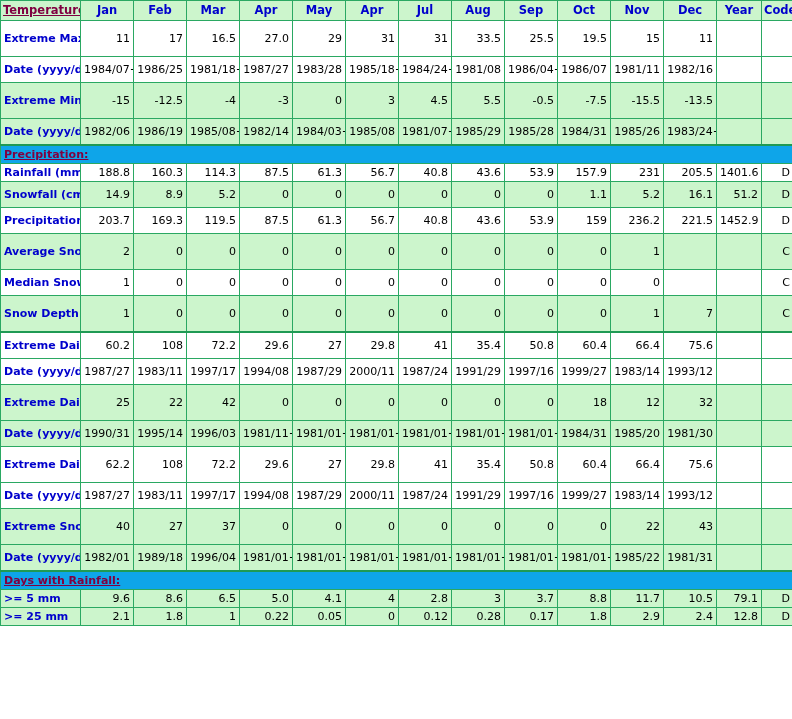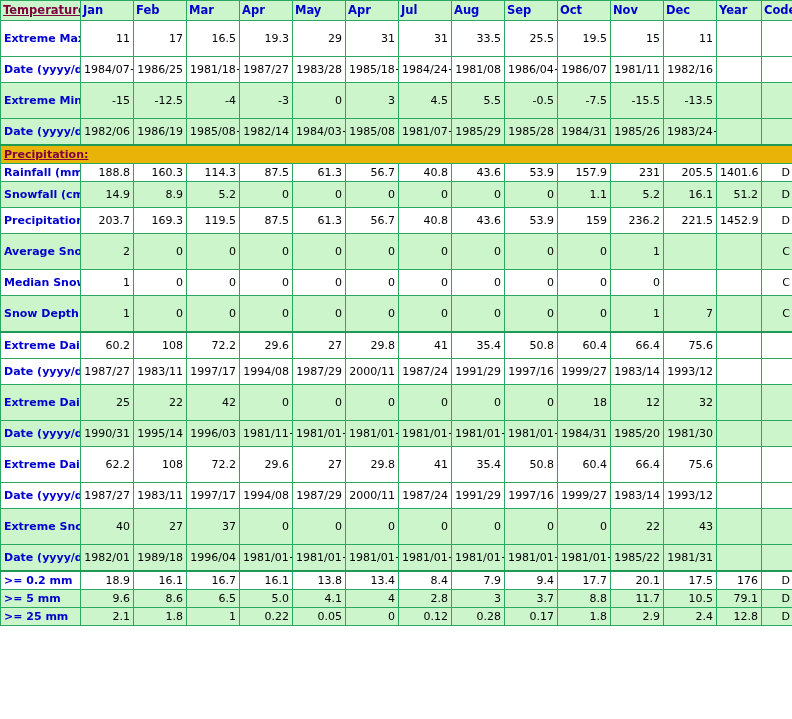--- a/index.html
+++ b/index.html
@@ -29,37 +29,37 @@
   }
   
   col.c-label  { width: 80px; }
   col.c-month  { width: 53px; }
   col.c-year   { width: 45px; }
   col.c-code   { width: 32px; }
 
   
   tr.header-row td {
     background: #ccf5cc;
-    text-align: left;
+    text-align: center;
     font-weight: bold;
     color: #0000cc;
     font-size: 11.5px;
     height: 17px;
     padding: 1px 2px;
   }
   tr.header-row td.section-title {
     text-align: left;
     color: #800040;
     text-decoration: underline;
     font-weight: bold;
   }
 
   
   tr.section-row td {
-    background: #eab308;
+    background: #0ea5e9;
     text-align: left;
     color: #800040;
     font-weight: bold;
     text-decoration: underline;
     height: 15px;
   }
 
   
   td.rowlabel {
     color: #0000cc;
@@ -129,21 +129,21 @@
         <td>Nov</td>
         <td>Dec</td>
         <td>Year</td>
         <td>Code</td>
       </tr>
       <tr class="bg-white h3">
         <td class="rowlabel">Extreme Maximum (°C)</td>
         <td class="data">11</td>
         <td class="data">17</td>
         <td class="data">16.5</td>
-        <td class="data">19.3</td>
+        <td class="data">27.0</td>
         <td class="data">29</td>
         <td class="data">31</td>
         <td class="data">31</td>
         <td class="data bold">33.5</td>
         <td class="data">25.5</td>
         <td class="data">19.5</td>
         <td class="data">15</td>
         <td class="data">11</td>
         <td class="data"></td>
         <td class="data"></td>
@@ -433,36 +433,22 @@
         <td class="data">1981/01+</td>
         <td class="data">1981/01+</td>
         <td class="data">1981/01+</td>
         <td class="data">1981/01+</td>
         <td class="data">1981/01+</td>
         <td class="data">1985/22</td>
         <td class="data bold">1981/31</td>
         <td class="data"></td>
         <td class="data"></td>
       </tr>
-      <tr class="bg-white h1">
-        <td class="rowlabel">&gt;= 0.2 mm</td>
-        <td class="data">18.9</td>
-        <td class="data">16.1</td>
-        <td class="data">16.7</td>
-        <td class="data">16.1</td>
-        <td class="data">13.8</td>
-        <td class="data">13.4</td>
-        <td class="data">8.4</td>
-        <td class="data">7.9</td>
-        <td class="data">9.4</td>
-        <td class="data">17.7</td>
-        <td class="data">20.1</td>
-        <td class="data">17.5</td>
-        <td class="data">176</td>
-        <td class="data">D</td>
+      <tr class="section-row">
+        <td colspan="15">Days with Rainfall:</td>
       </tr>
       <tr class="bg-green h1">
         <td class="rowlabel">&gt;= 5 mm</td>
         <td class="data">9.6</td>
         <td class="data">8.6</td>
         <td class="data">6.5</td>
         <td class="data">5.0</td>
         <td class="data">4.1</td>
         <td class="data">4</td>
         <td class="data">2.8</td>

